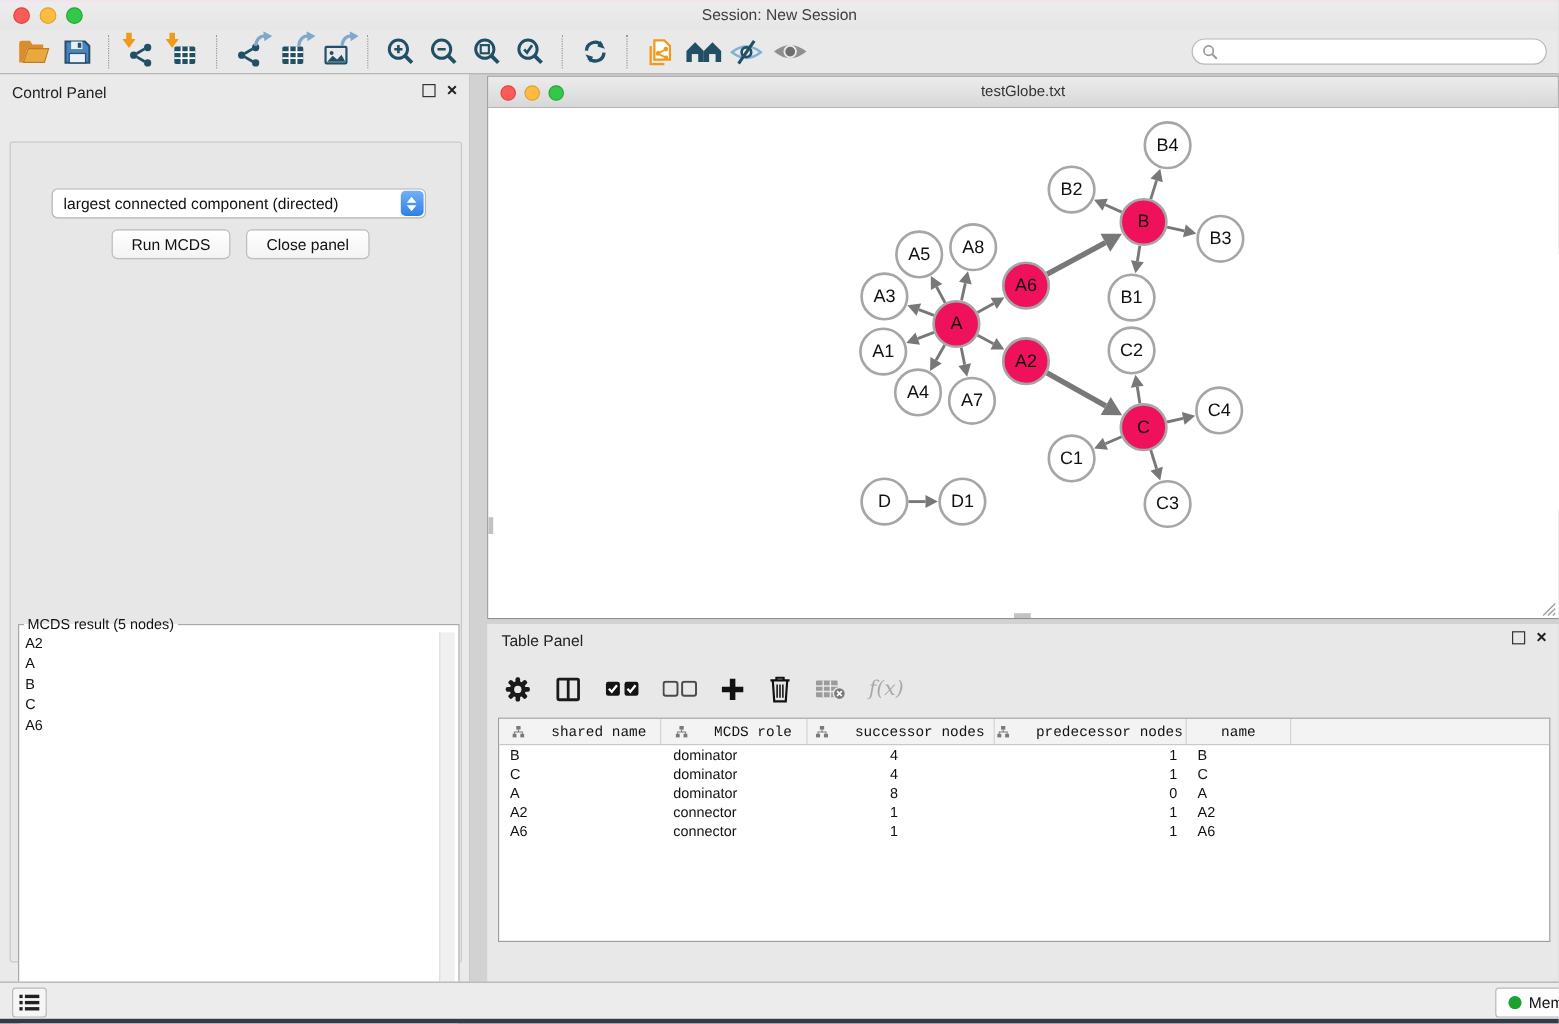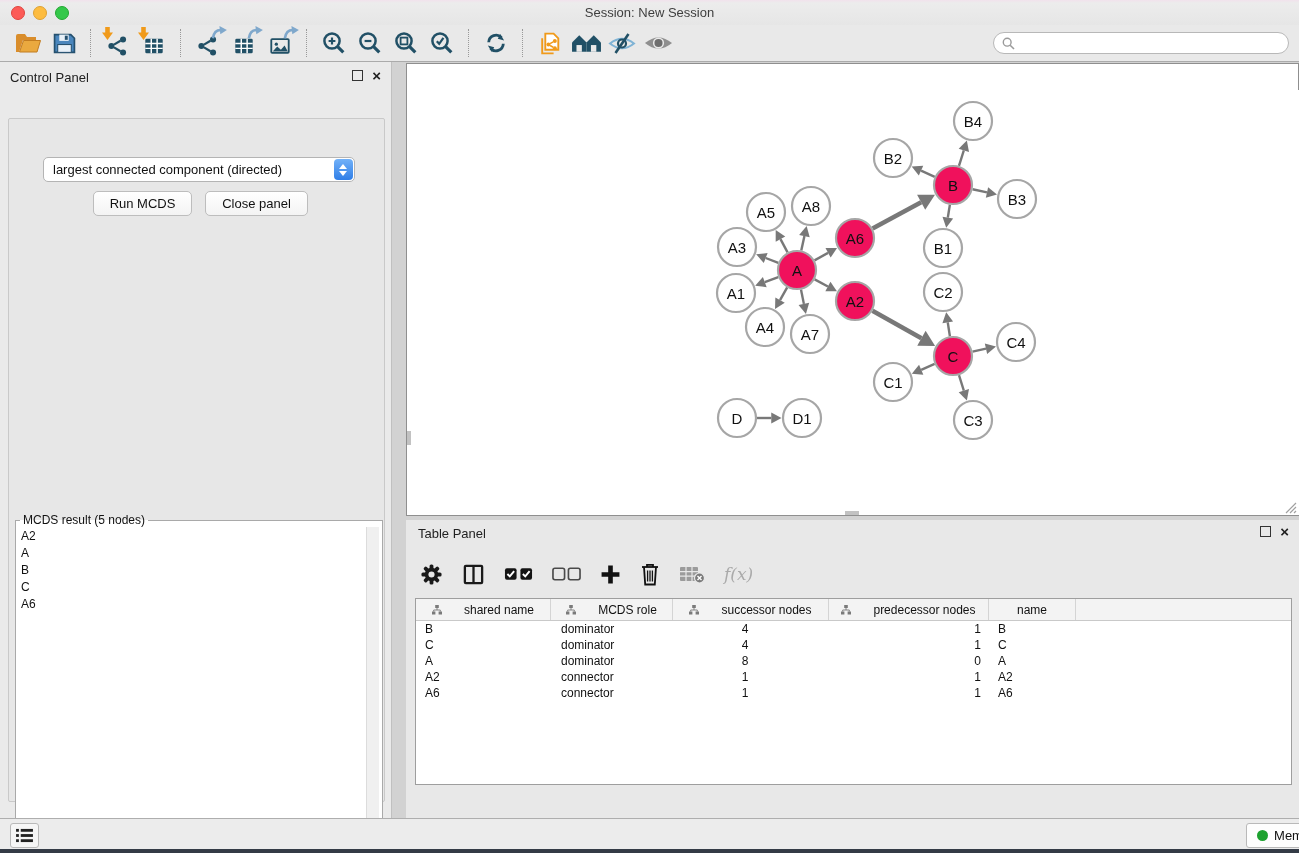--- a/index.html
+++ b/index.html
@@ -68,21 +68,21 @@
   #h-nub{position:absolute;left:438px;bottom:0;width:14px;height:4px;background:#c2c2c2;}
   #grip{position:absolute;right:1px;bottom:1px;}
 
   
   #table-panel{left:406px;top:520px;width:893px;height:298px;background:#e8e8e8;}
   #tp-title{position:absolute;left:12px;top:6px;font-size:13px;color:#222;}
   #tp-toolbar{position:absolute;left:14px;top:34px;height:40px;display:flex;align-items:center;gap:19px;}
   .fx{font-family:"DejaVu Serif",serif;font-style:italic;font-size:17px;color:#aaa;}
   #node-table{position:absolute;left:9px;top:78px;width:877px;height:187px;background:#fff;border:1px solid #9e9e9e;box-sizing:border-box;overflow:hidden;}
   #thead{display:flex;height:21px;background:#f3f3f3;border-bottom:1px solid #c9c9c9;}
-  .hcell{display:flex;align-items:center;justify-content:center;gap:22px;font-size:12px;color:#111;border-right:1px solid #d4d4d4;box-sizing:border-box;}
+  .hcell{display:flex;align-items:center;justify-content:center;gap:22px;font-size:12px;color:#111;border-right:1px solid #d4d4d4;box-sizing:border-box;font-family:Liberation Mono, monospace;}
   .trow{display:flex;height:16px;align-items:center;}
   .tcell{font-size:12px;color:#111;box-sizing:border-box;white-space:nowrap;overflow:hidden;}
   .c0{width:135px;padding-left:9px;}
   .c1{width:122px;padding-left:10px;}
   .c2{width:156px;padding-right:12px;text-align:center;}
   .c3{width:160px;padding-right:8px;text-align:right;}
   .c4{width:87px;padding-left:9px;}
   .cfill{flex:1;border-right:none !important;}
   #tp-tabs{position:absolute;left:266px;top:270px;display:flex;height:23px;}
 
@@ -313,20 +313,28 @@
             <div class="mcds-item">C</div>
             <div class="mcds-item">A6</div>
           </div>
         <div id="mcds-scroll"></div>
       </div>
     </fieldset>
   </div>
 </div>
 
 <div class="abs" id="net-frame">
+  <div id="net-titlebar">
+    <div class="lights-sm">
+      <span class="light-sm light r"></span>
+      <span class="light-sm light y"></span>
+      <span class="light-sm light g"></span>
+    </div>
+    <div id="net-title">testGlobe.txt</div>
+  </div>
   <div id="net-canvas">
     <svg id="graph-svg" width="891" height="425" viewBox="0 0 891 425">
         <line x1="346.325077653959" y1="172.84127976735095" x2="333.703355645865" y2="168.0029529975816" stroke="#787878" stroke-width="2.4"></line>
         <polygon points="324.141795404692,164.33768823846526 335.6362101086802,162.96072396415053 331.77050118304976,173.04518203101264" fill="#787878"></polygon>
         <line x1="355.57245457625567" y1="162.36136662654283" x2="348.4901373162951" y2="149.11057949500366" stroke="#787878" stroke-width="2.4"></line>
         <polygon points="343.663234059338,140.0795992077936 353.25256832712853,146.5651422305927 343.72770630546165,151.65601675941463" fill="#787878"></polygon>
         <line x1="369.27393757610866" y1="160.46199965207478" x2="372.430957945521" y2="146.0299065347611" stroke="#787878" stroke-width="2.4"></line>
         <polygon points="374.6192139844886,136.02645035662337 377.70621803946085,147.18386968031044 367.1556978515812,144.87594338921176" fill="#787878"></polygon>
         <line x1="346.28605427212415" y1="187.0560778973958" x2="332.7633345837452" y2="192.15480827170265" stroke="#787878" stroke-width="2.4"></line>
         <polygon points="323.1817943710727,195.7675201551693 330.8581935514483,187.10204292517616 334.66847561604203,197.20757361822913" fill="#787878"></polygon>

